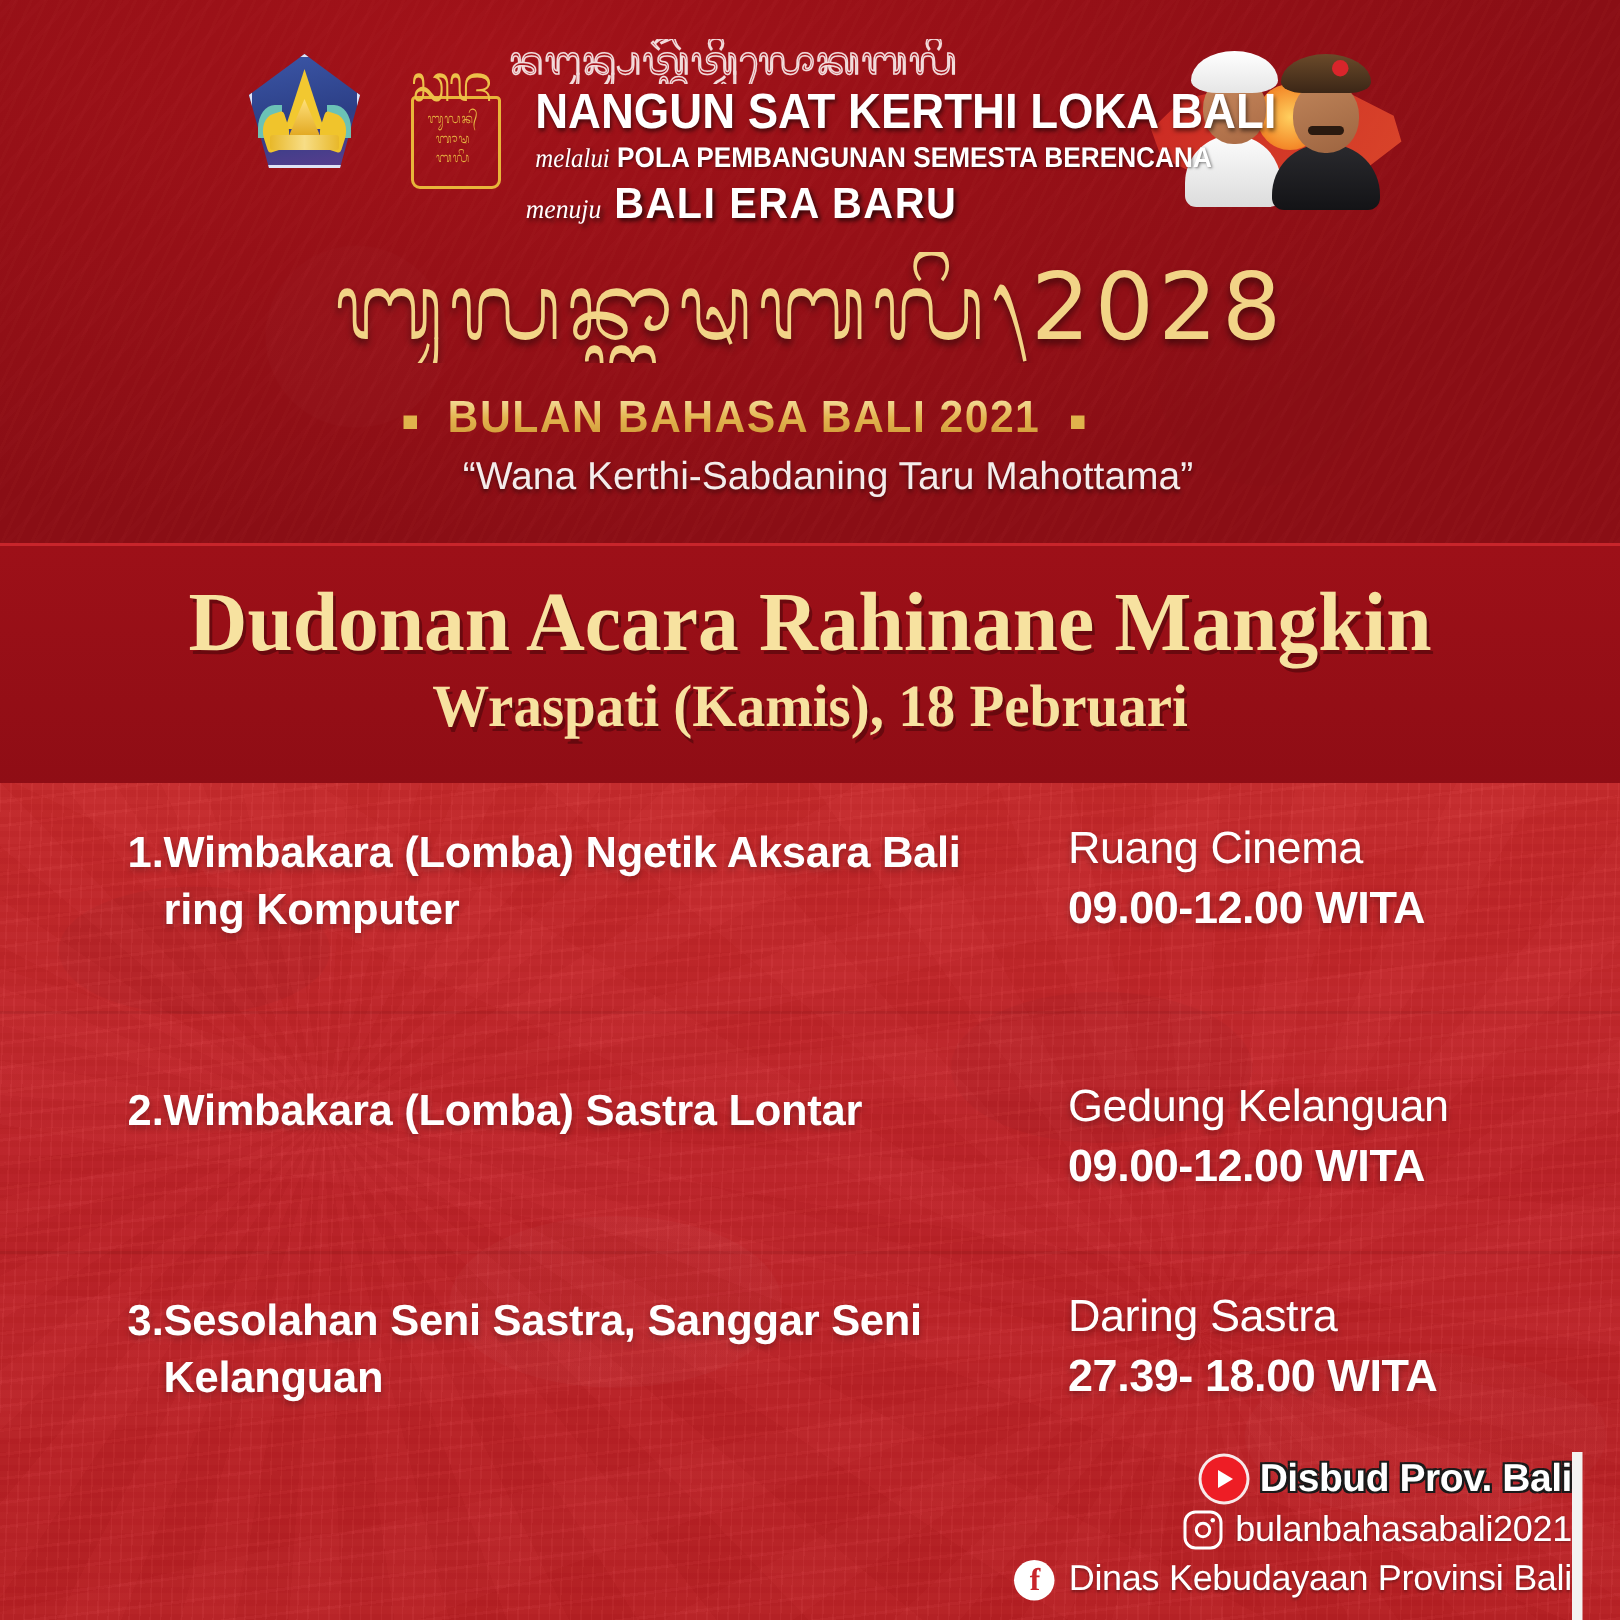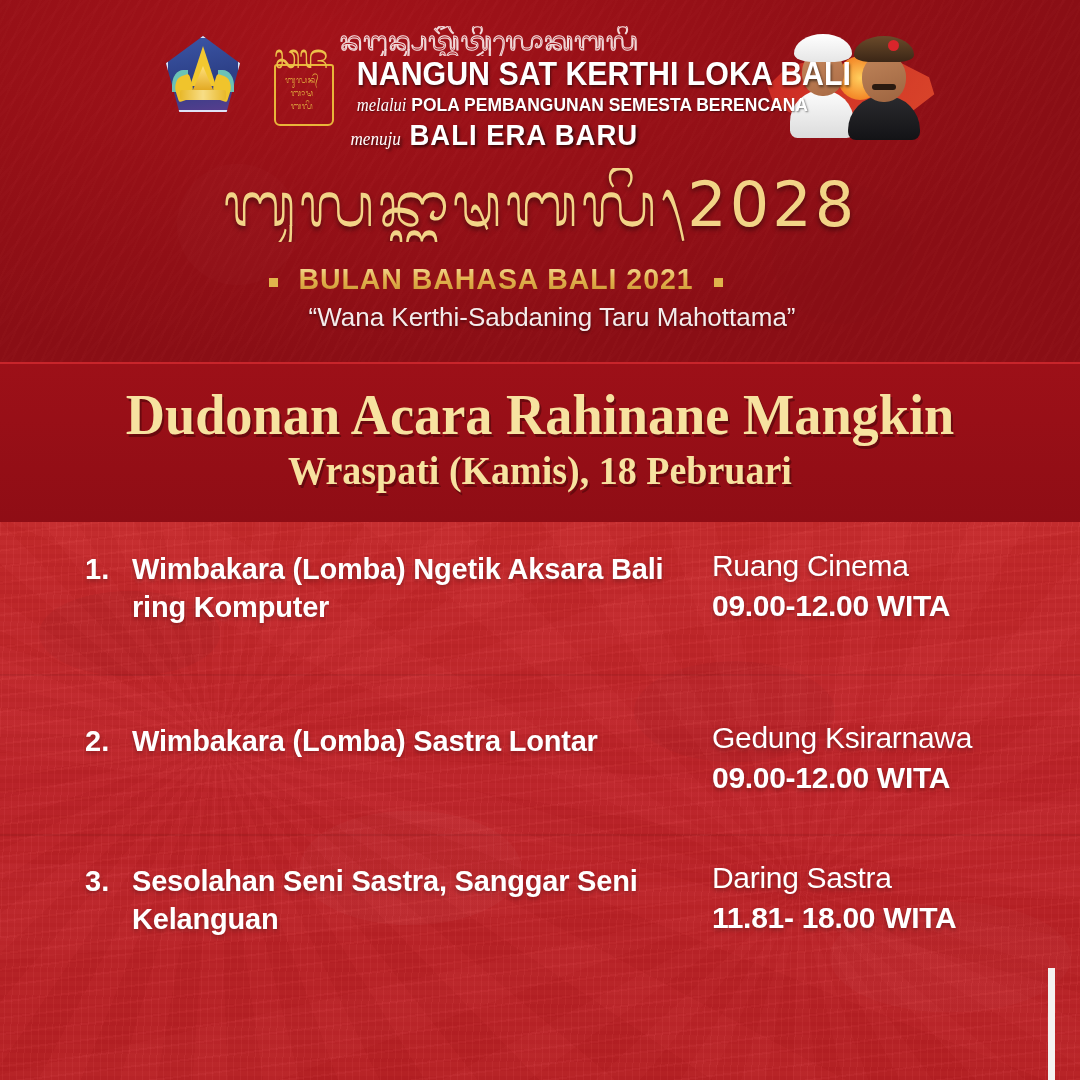--- a/index.html
+++ b/index.html
@@ -243,21 +243,21 @@
   
   .rows{position:absolute;left:0;top:0;width:1080px;height:558px;}
   .row{position:absolute;left:0;width:1080px;}
   .row .num{
     position:absolute;left:85px;top:0;width:40px;
     color:#ffffff;font-weight:bold;font-size:29px;line-height:38px;
     font-family:"Liberation Sans",sans-serif;
     text-shadow:0 2px 4px rgba(0,0,0,.28);
   }
   .row .title{
-    position:absolute;left:132px;top:0;width:570px;
+    position:absolute;left:109px;top:0;width:570px;
     color:#ffffff;font-weight:bold;font-size:29px;line-height:38px;
     font-family:"Liberation Sans",sans-serif;letter-spacing:-.2px;
     text-shadow:0 2px 4px rgba(0,0,0,.28);
   }
   .row .place{
     position:absolute;left:712px;top:-4px;width:360px;
     color:#ffffff;font-size:30px;line-height:40px;font-weight:500;
     font-family:"Liberation Sans",sans-serif;letter-spacing:-.3px;
     text-shadow:0 2px 4px rgba(0,0,0,.3);
   }
@@ -383,30 +383,46 @@
       <div class="row" style="top:28px;">
         <div class="num">1.</div>
         <div class="title">Wimbakara (Lomba)  Ngetik Aksara Bali ring Komputer</div>
         <div class="place">Ruang Cinema</div>
         <div class="time">09.00-12.00 WITA</div>
       </div>
 
       <div class="row" style="top:200px;">
         <div class="num">2.</div>
         <div class="title">Wimbakara (Lomba) Sastra Lontar</div>
-        <div class="place">Gedung Ksirarnawa</div>
+        <div class="place">Gedung Kelanguan</div>
         <div class="time">09.00-12.00 WITA</div>
       </div>
 
       <div class="row" style="top:340px;">
         <div class="num">3.</div>
         <div class="title">Sesolahan Seni Sastra, Sanggar Seni Kelanguan</div>
         <div class="place">Daring Sastra</div>
-        <div class="time">11.81- 18.00 WITA</div>
+        <div class="time">27.39- 18.00 WITA</div>
       </div>
 
     </div>
   </div>
 
+  <div class="social">
+    <div class="line">
+      <span class="yt-ic">
+          <i></i>
+        </span>
+      <span class="yt-txt">Disbud Prov. Bali</span>
+    </div>
+    <div class="line">
+      <span class="ig-ic"></span>
+      <span class="s-txt">bulanbahasabali2021</span>
+    </div>
+    <div class="line">
+      <span class="fb-ic">f</span>
+      <span class="s-txt">Dinas Kebudayaan Provinsi Bali</span>
+    </div>
+  </div>
 
   <div class="vbar"></div>
 
 </div>
 
 </body></html>

